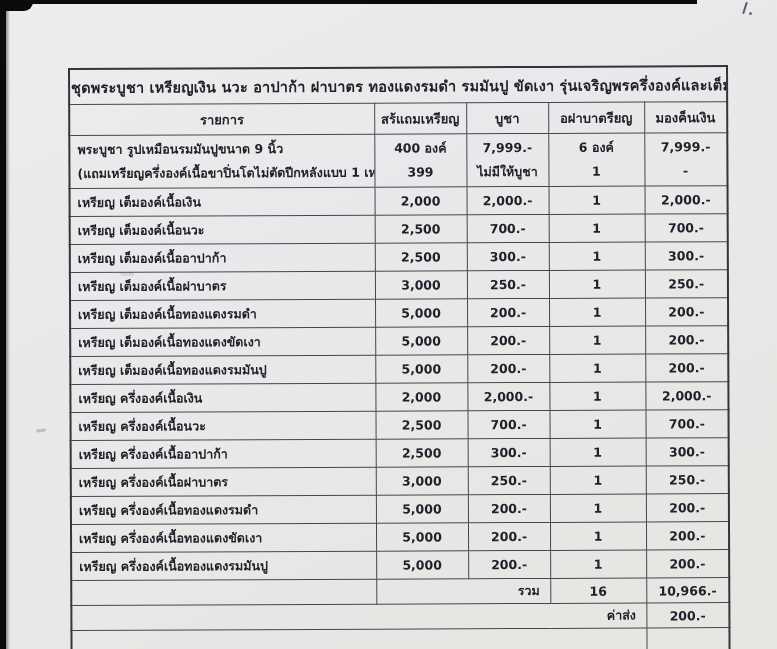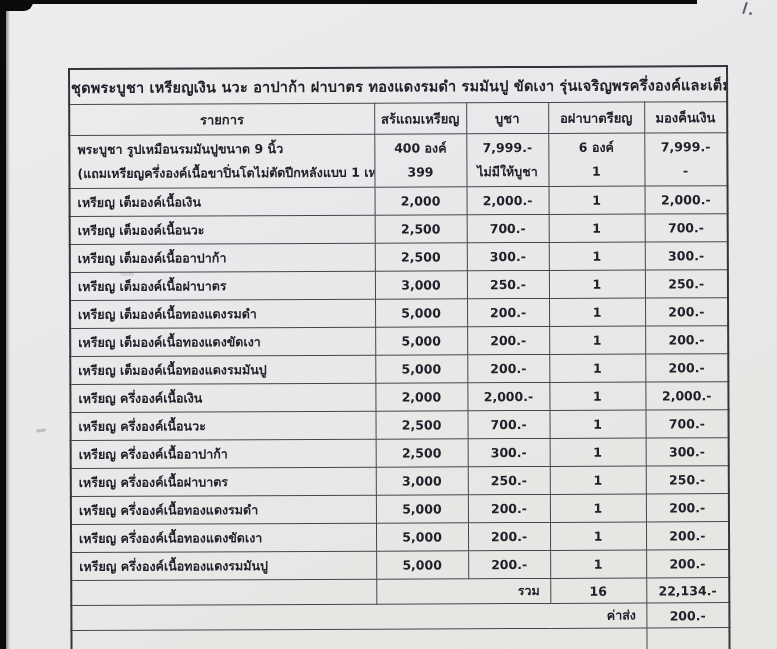--- a/index.html
+++ b/index.html
@@ -208,21 +208,21 @@
       <td class="num">5,000</td>
       <td class="num">200.-</td>
       <td class="num">1</td>
       <td class="num">200.-</td>
     </tr>
 
     <tr class="sum-row">
       <td></td>
       <td colspan="2" class="right-lbl">รวม</td>
       <td class="num">16</td>
-      <td class="num">22,134.-</td>
+      <td class="num">10,966.-</td>
     </tr>
 
     <tr class="ship-row">
       <td colspan="4" class="right-lbl">ค่าส่ง</td>
       <td class="num">200.-</td>
     </tr>
 
     <tr class="grand-row">
       <td colspan="4" class="right-lbl">รวมเป็นเงิน</td>
       <td class="amount">15,899.-</td>

